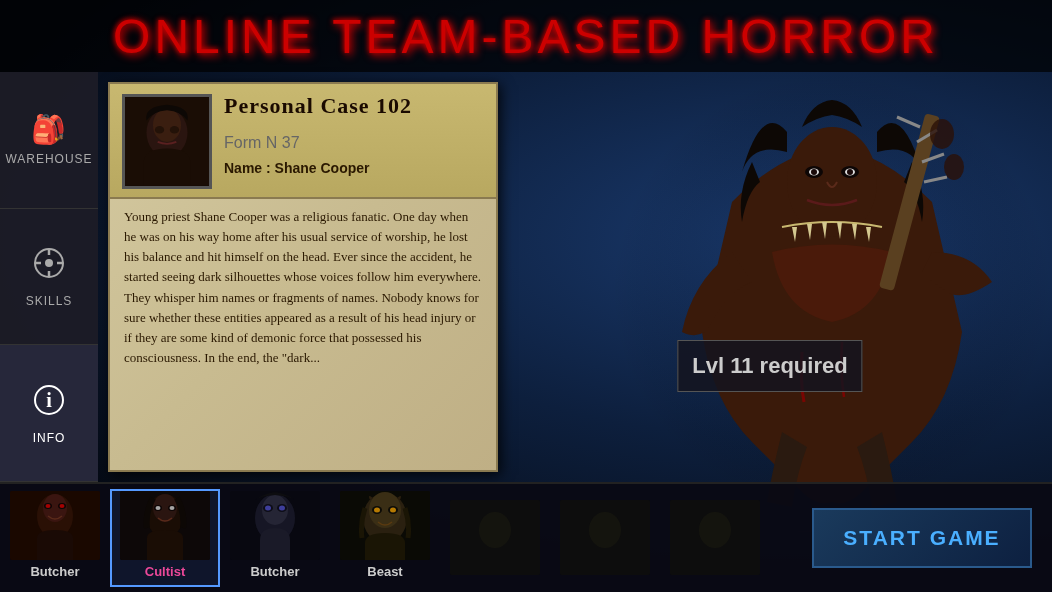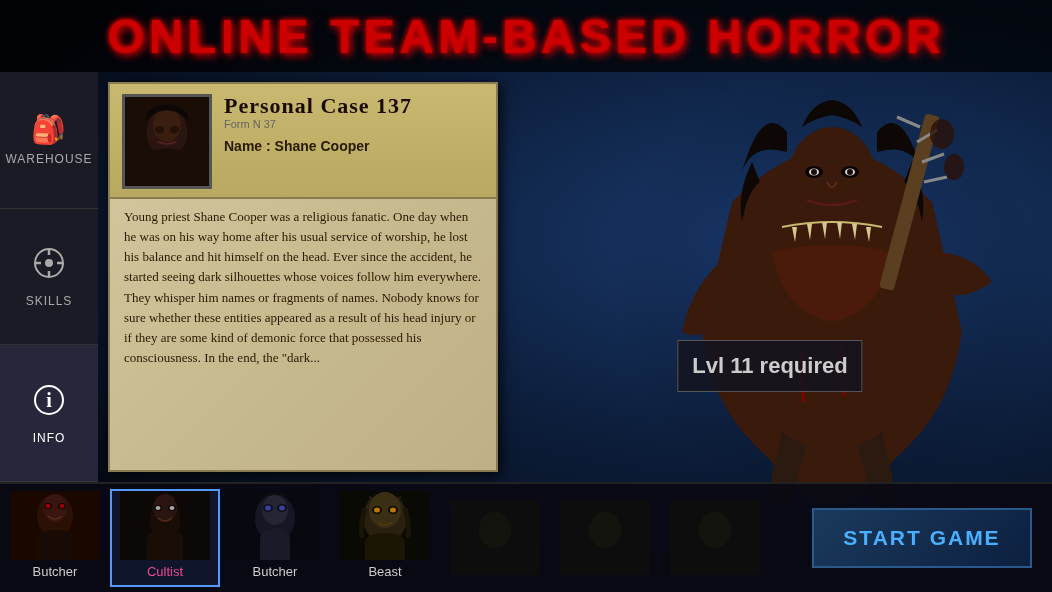--- a/index.html
+++ b/index.html
@@ -26,21 +26,21 @@
       top: 0; left: 0; right: 0;
       height: 72px;
       background: rgba(0,0,0,0.7);
       display: flex;
       align-items: center;
       justify-content: center;
       z-index: 10;
     }
     .main-title {
       font-size: 48px;
-      font-weight: 700;
+      font-weight: 400;
       color: #cc0000;
       text-transform: uppercase;
       letter-spacing: 4px;
       text-shadow: 2px 2px 8px #ff0000, -1px -1px 4px #880000;
       font-family: 'Impact', Arial Black, sans-serif;
     }
 
     
     .sidebar {
       position: absolute;
@@ -138,23 +138,23 @@
     }
     .case-title {
       font-size: 22px;
       font-weight: 900;
       color: #1a0a00;
       font-family: Impact, serif;
       letter-spacing: 1px;
       line-height: 1.1;
     }
     .case-form-num {
-      font-size: 11px;
+      font-size: 16px;
       color: #666;
-      margin-top: 0;
+      margin-top: 16px;
     }
     .case-name {
       font-size: 14px;
       color: #2a1800;
       margin-top: 8px;
       font-weight: bold;
     }
     .case-body {
       padding: 8px 14px;
       font-size: 13px;
@@ -236,21 +236,21 @@
       overflow: hidden;
       display: flex;
       align-items: center;
       justify-content: center;
       position: relative;
     }
     .char-label {
       font-size: 13px;
       color: #ccc;
       margin-top: 4px;
-      font-weight: normal;
+      font-weight: bold;
     }
     .char-slot.active .char-label { color: #ec4899; }
 
     .start-game-btn {
       width: 220px;
       height: 60px;
       background: linear-gradient(135deg, #1a3a5c 0%, #0d2040 100%);
       border: 2px solid #2a5a8c;
       display: flex;
       align-items: center;
@@ -348,21 +348,21 @@
             <ellipse cx="37" cy="35" rx="5" ry="4" fill="#1a0d05" opacity="0.7"></ellipse>
             <ellipse cx="53" cy="35" rx="5" ry="4" fill="#1a0d05" opacity="0.7"></ellipse>
 
             <path d="M35 48 Q45 52 55 48" stroke="#5a2020" stroke-width="2" fill="none"></path>
 
             <path d="M20 70 Q20 55 45 55 Q70 55 70 70 L70 95 L20 95Z" fill="#1a0d05"></path>
           </svg>
         </div>
       </div>
       <div class="case-title-block">
-        <div class="case-title">Personal Case 137</div>
+        <div class="case-title">Personal Case 102</div>
         <div class="case-form-num">Form N 37</div>
         <div class="case-name">Name : Shane Cooper</div>
       </div>
     </div>
     <div class="case-body">
       <p>Young priest Shane Cooper was a religious fanatic. One day when he was on his way home after his usual service of worship, he lost his balance and hit himself on the head. Ever since the accident, he started seeing dark silhouettes whose voices follow him everywhere. They whisper him names or fragments of names. Nobody knows for sure whether these entities appeared as a result of his head injury or if they are some kind of demonic force that possessed his consciousness. In the end, the "dark...</p>
     </div>
   </div>
 
   <div class="monster-area">

